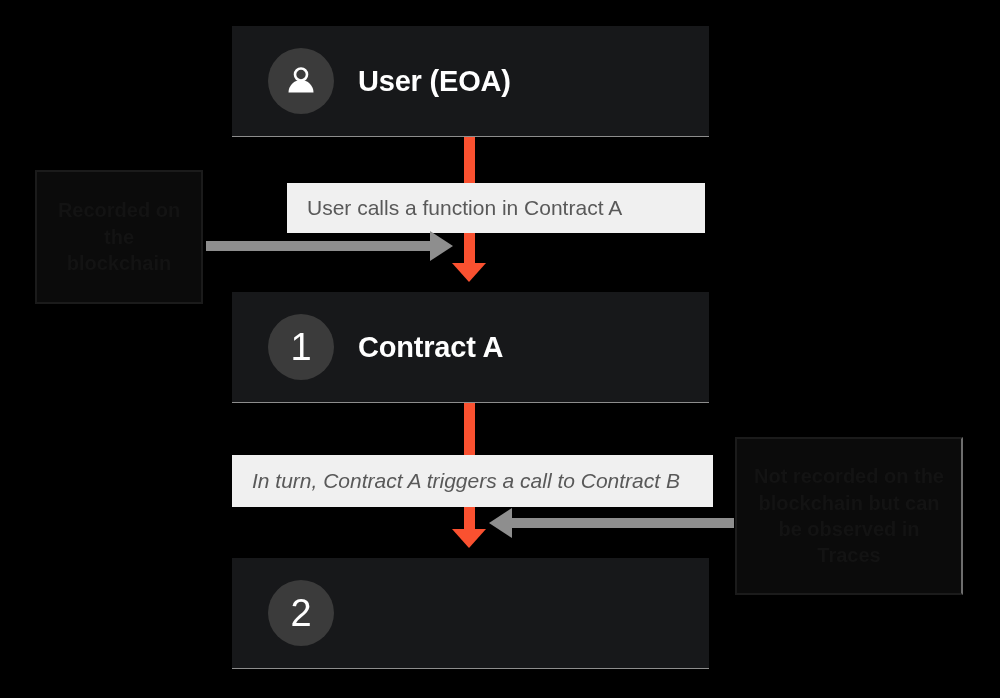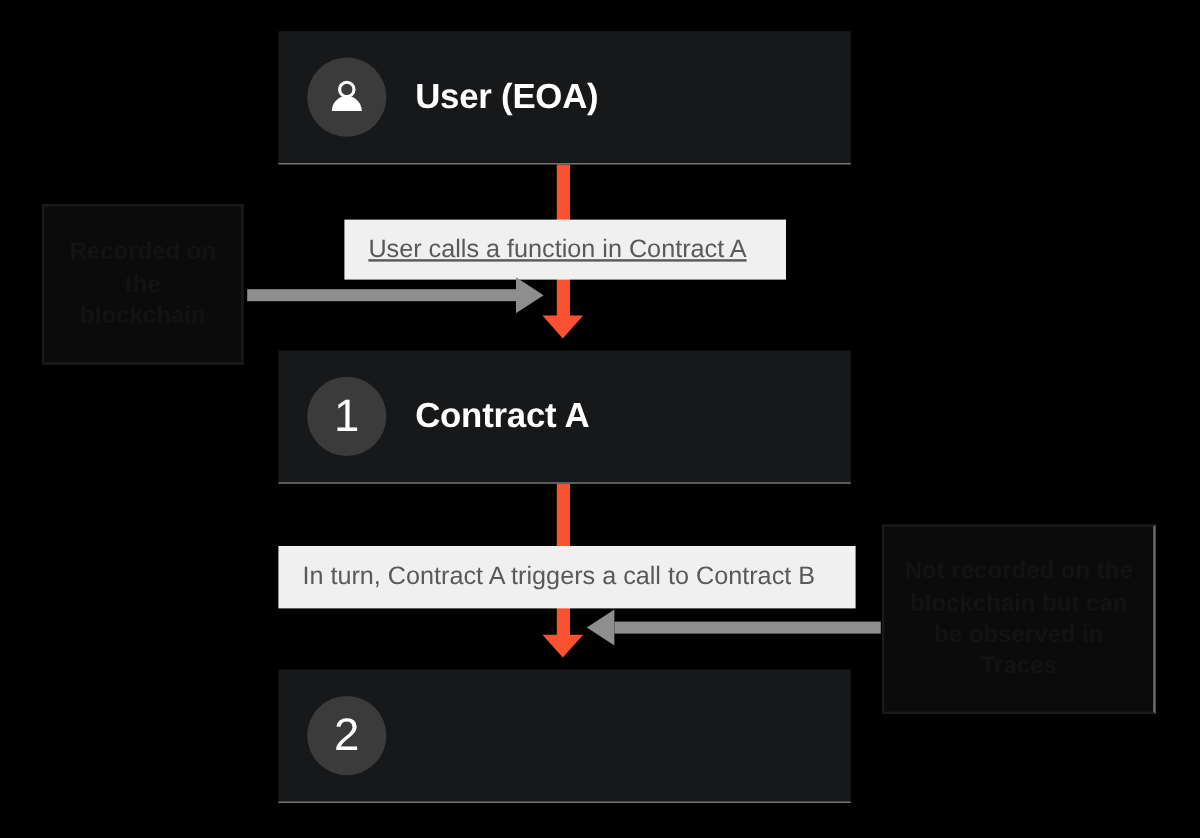--- a/index.html
+++ b/index.html
@@ -22,21 +22,21 @@
   
   .node {
     position: absolute;
     left: 232px;
     width: 477px;
     height: 111px;
     background: #17181A;
     border-bottom: 1px solid #8d8d8d;
     display: flex;
     align-items: center;
-    padding-left: 24px;
+    padding-left: 36px;
   }
 
   .node-badge {
     width: 66px;
     height: 66px;
     border-radius: 50%;
     background: #3b3b3b;
     flex: 0 0 66px;
     display: flex;
     align-items: center;
@@ -94,29 +94,29 @@
     color: #595959;
     font-size: 21px;
     display: flex;
     align-items: center;
     padding: 0 20px;
     white-space: nowrap;
   }
   #edge-label-1 {
     left: 287px;
     top: 183px;
-    width: 368px;
+    width: 418px;
     height: 50px;
-    text-decoration: underline;
   }
   #edge-label-2 {
     left: 232px;
     top: 455px;
     width: 481px;
     height: 52px;
+    font-style: italic;
   }
 
   
   .callout {
     position: absolute;
     background: #0b0b0b;
     border: 2px solid #1b1b1b;
     color: #131313;
     font-weight: bold;
     text-align: center;

